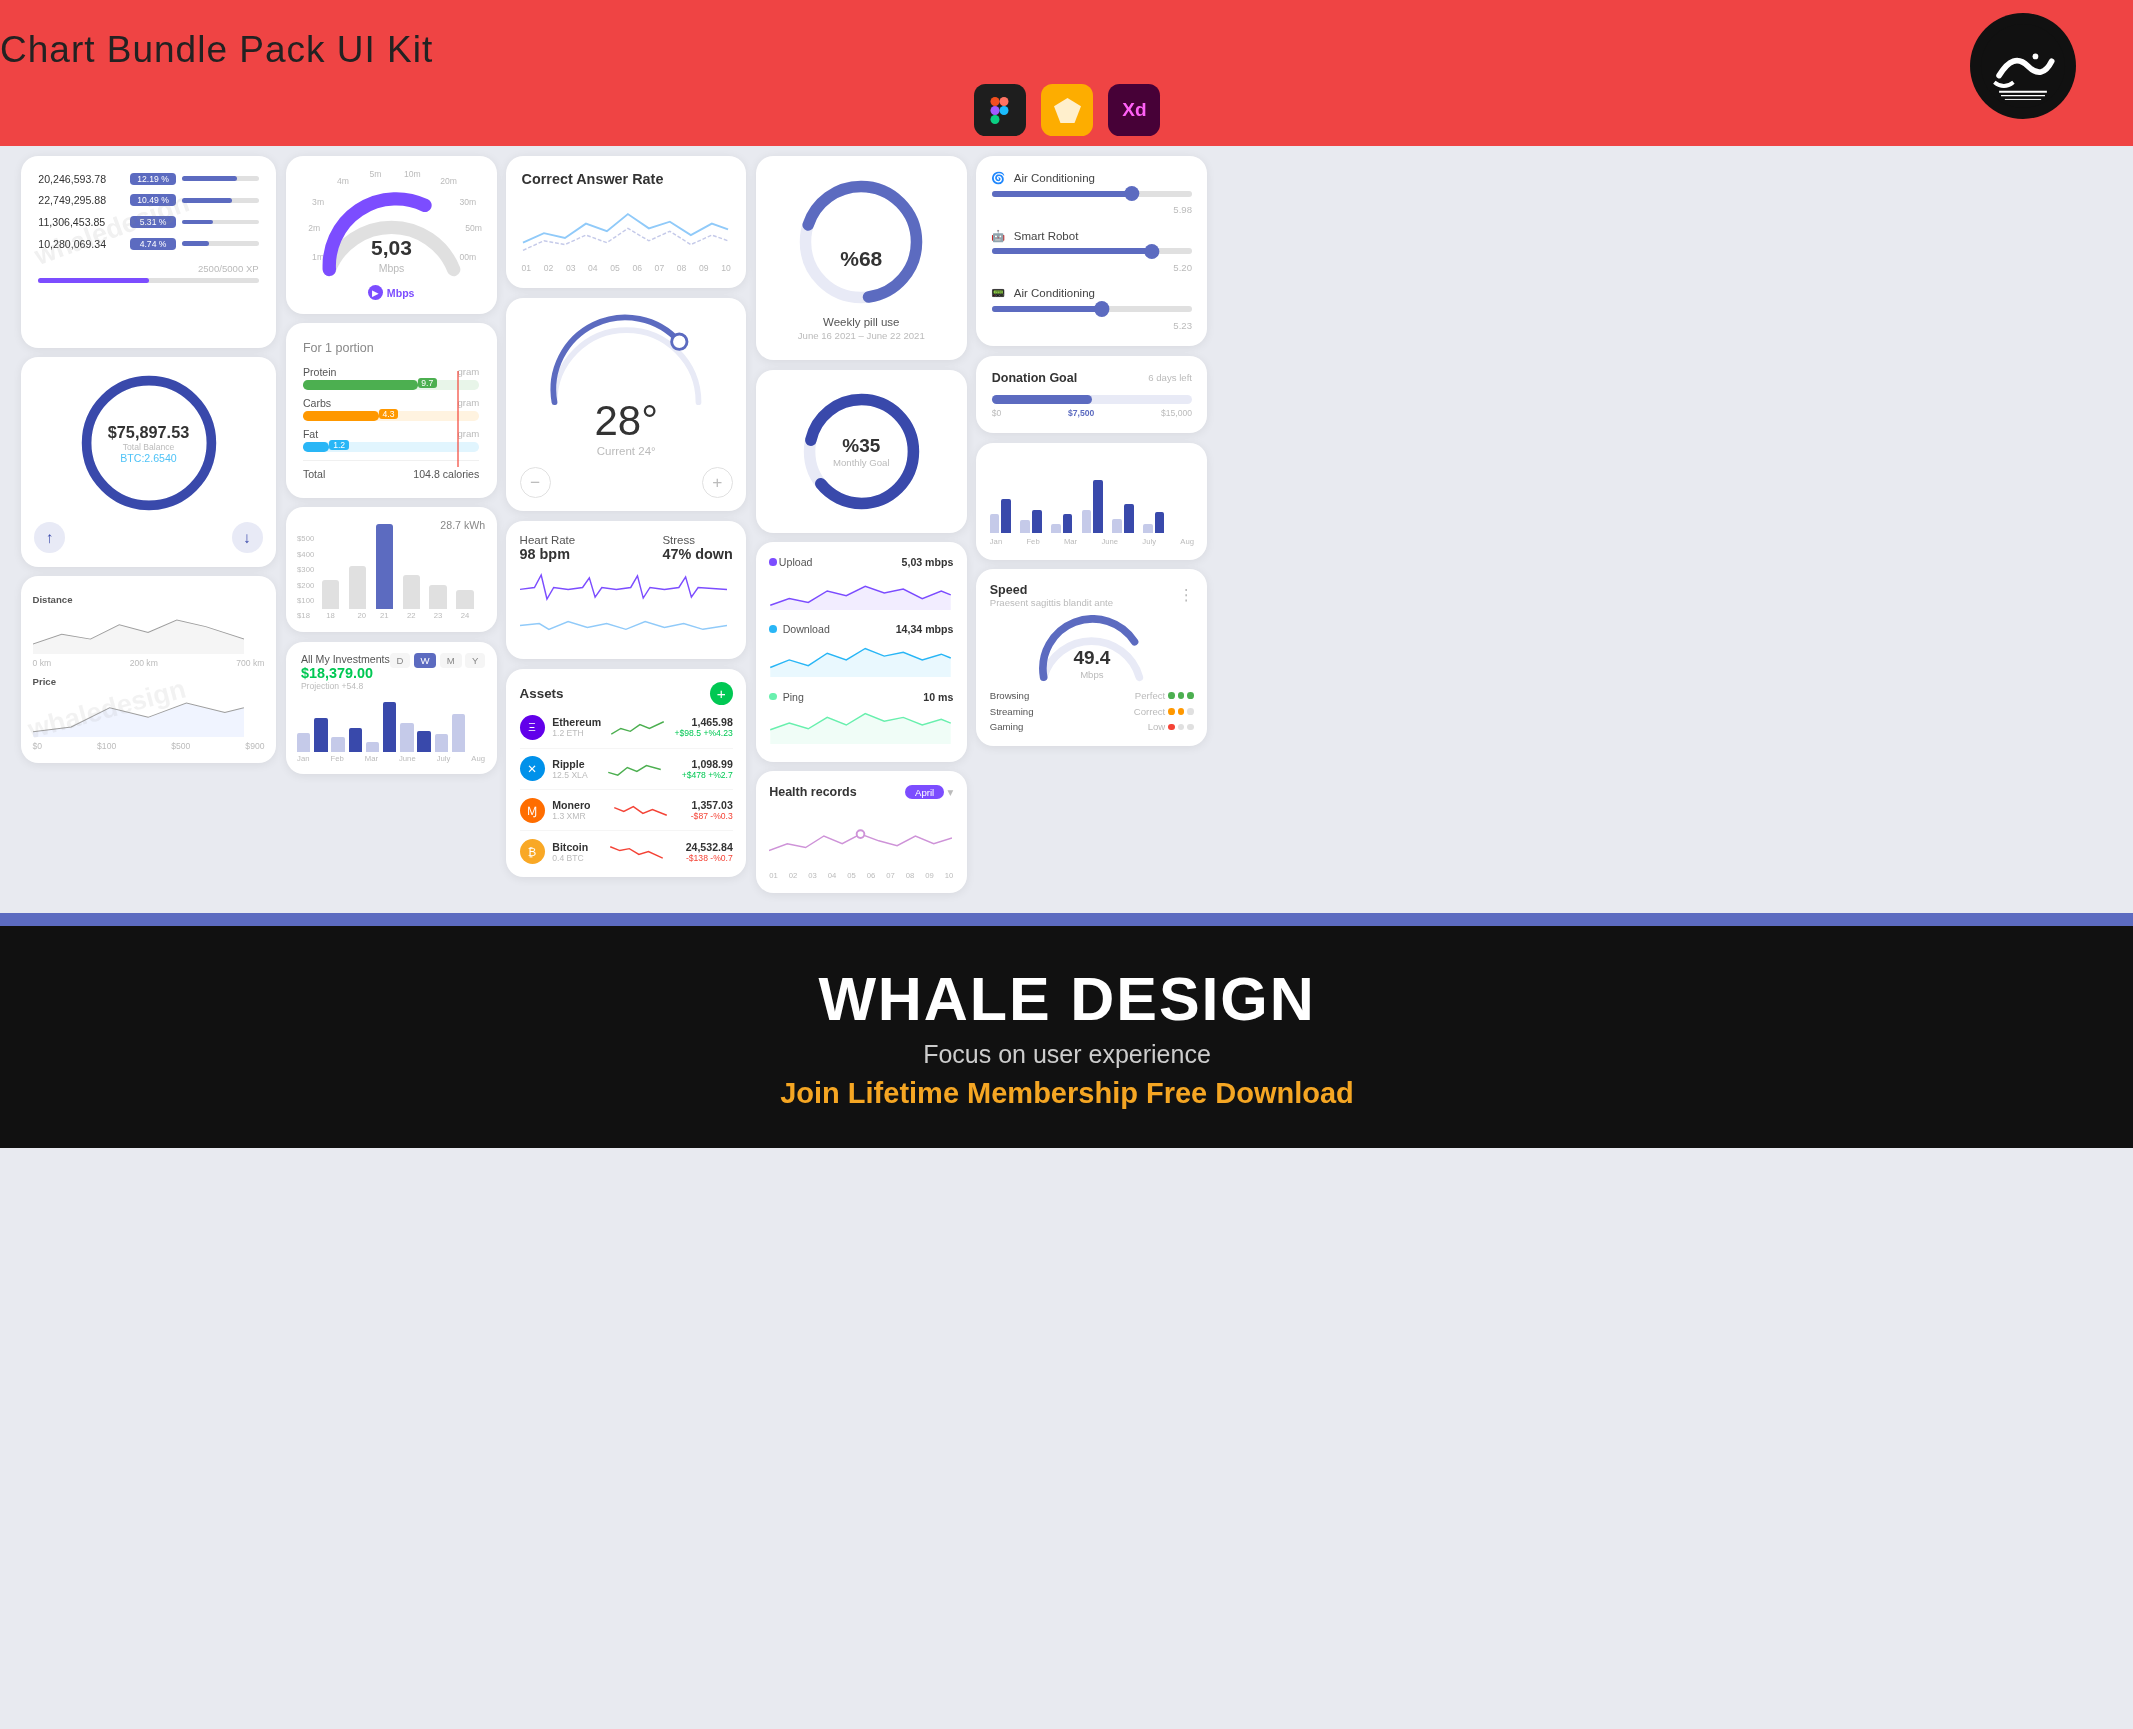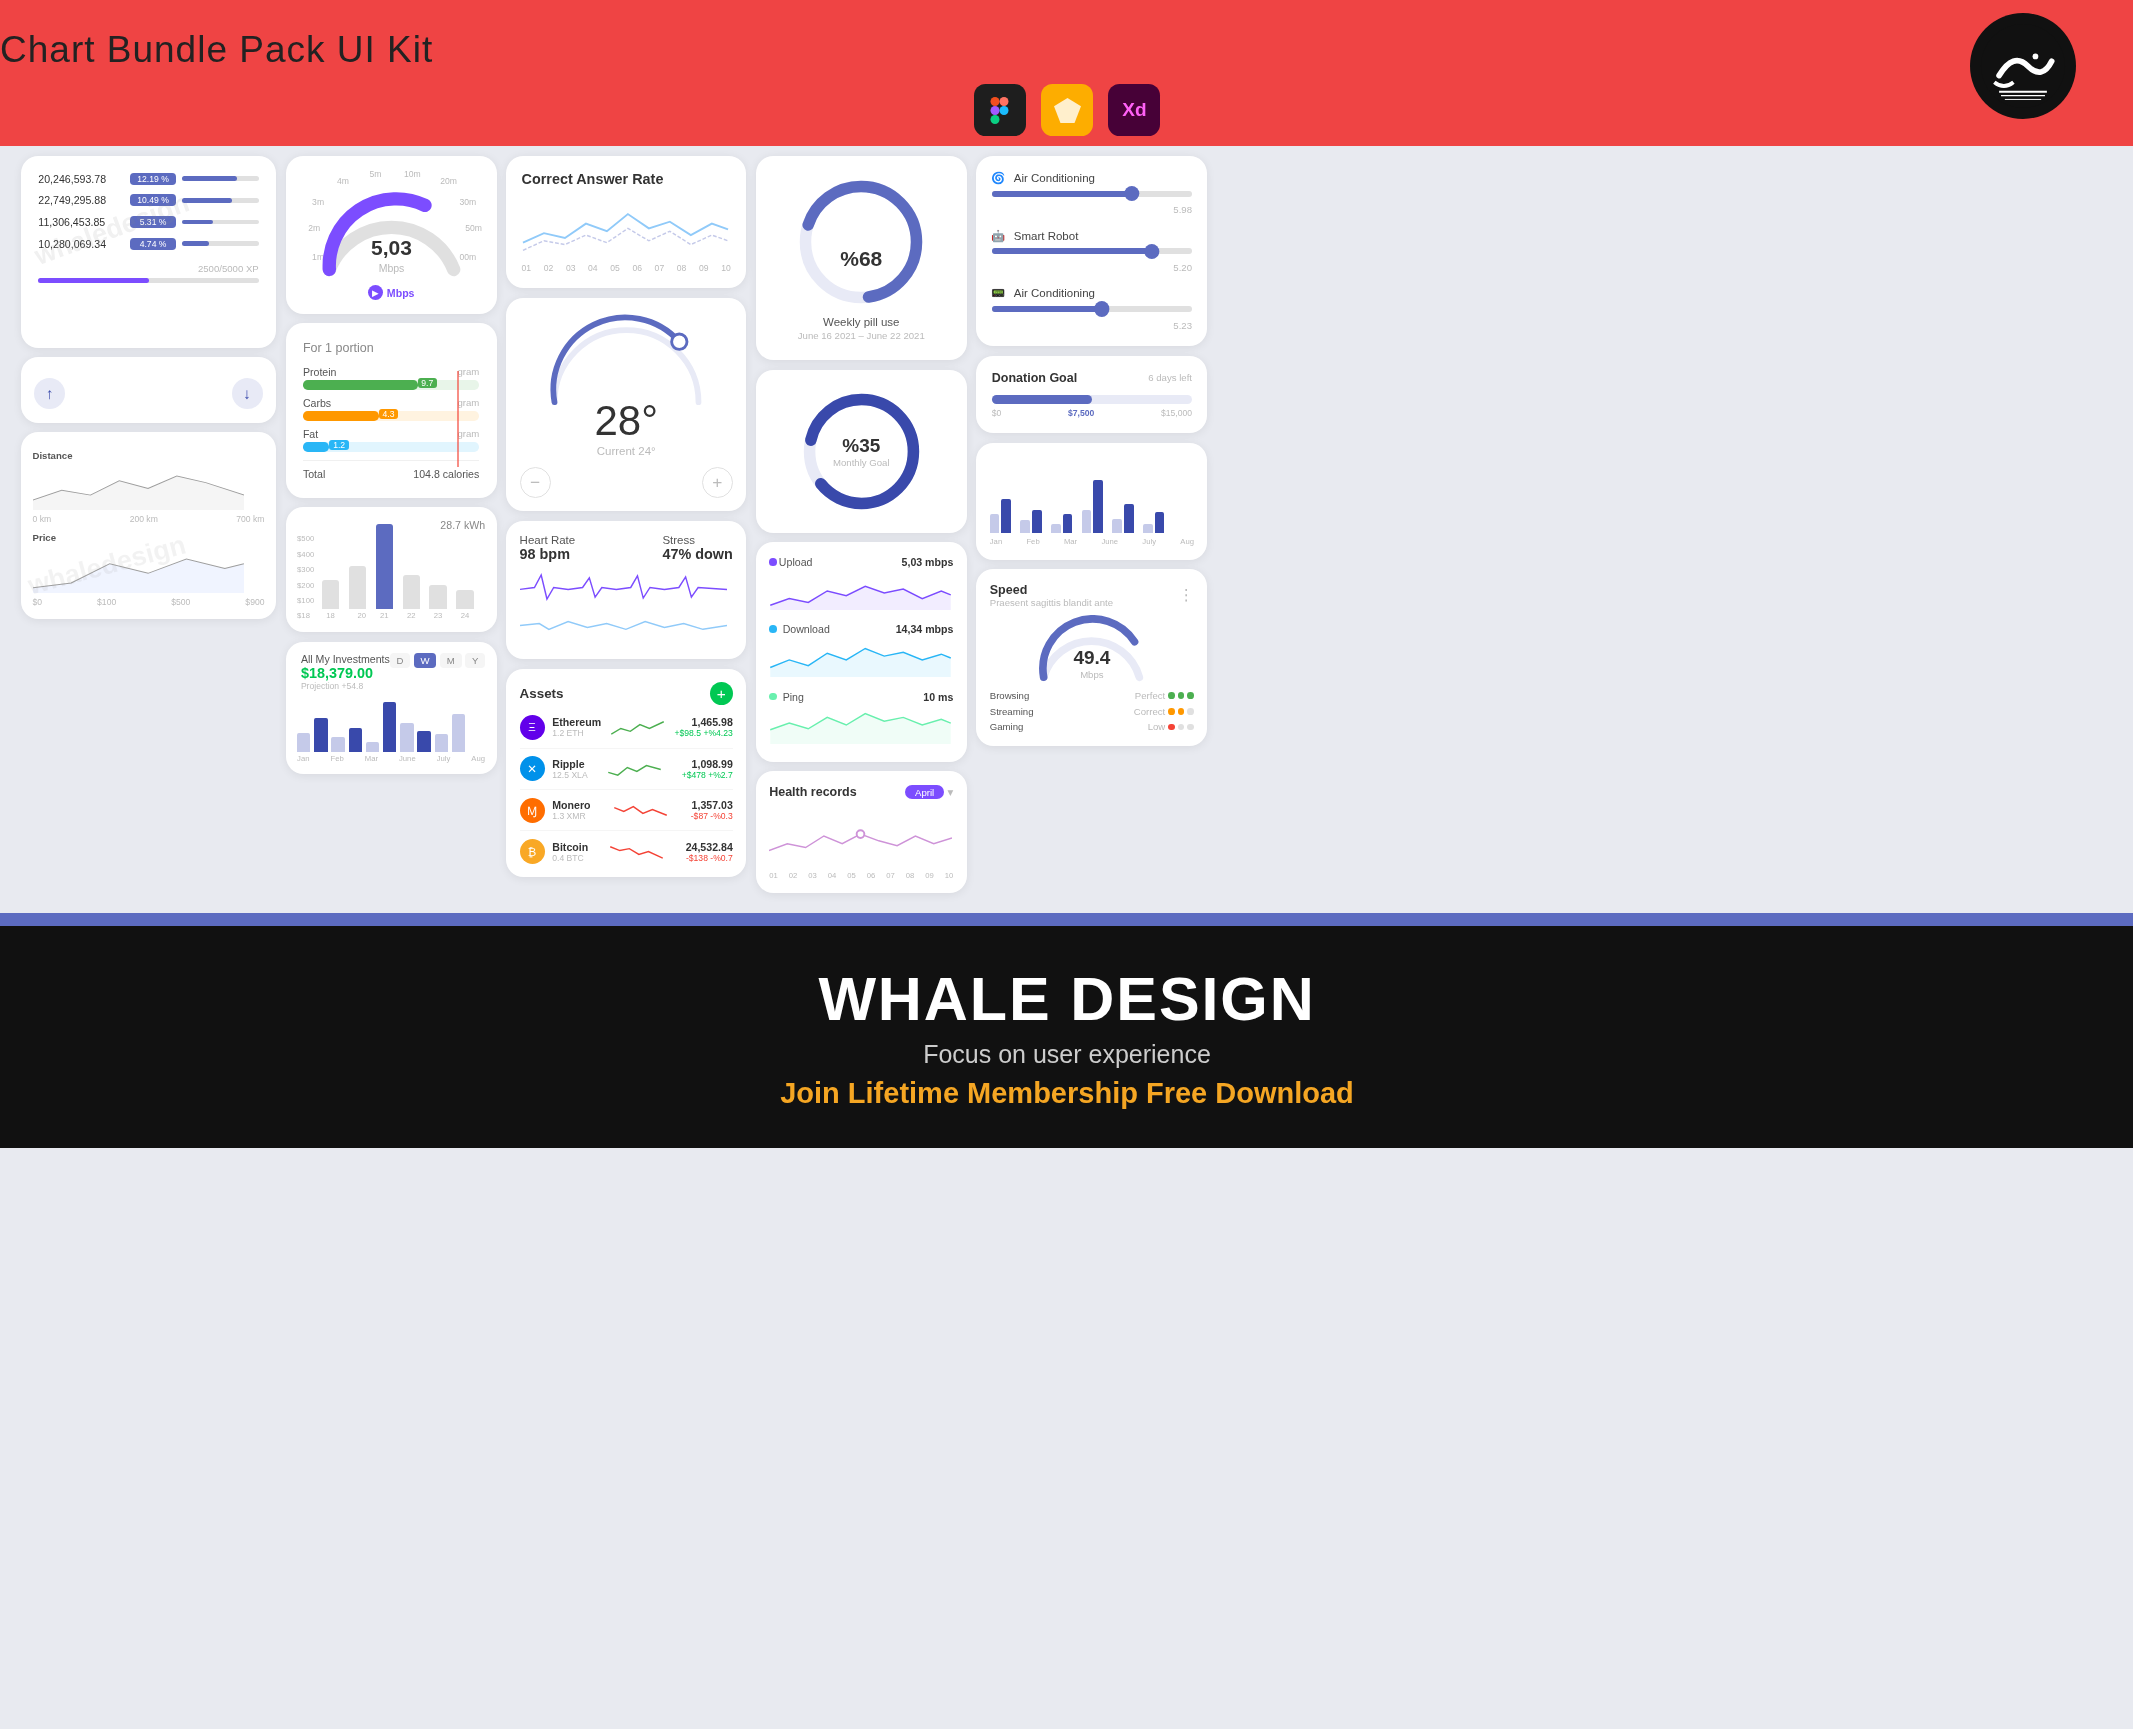--- a/index.html
+++ b/index.html
@@ -122,20 +122,31 @@
 
         <div style="margin-top:13.4px;">
           <div style="text-align:right;font-size:9.6px;color:#bbb;">2500/5000 XP</div>
           <div class="xp-bar-bg">
               <div class="xp-bar-fill"></div>
             </div>
         </div>
       </div>
 
       <div class="card" style="display:flex;flex-direction:column;align-items:center;padding:13.4px;">
+        <div style="position:relative;width:144px;height:144px;margin:0 auto;">
+          <svg width="144" height="144" viewBox="0 0 150 150">
+            <circle cx="75" cy="75" r="65" fill="none" stroke="#e8eaf6" stroke-width="10"></circle>
+            <circle cx="75" cy="75" r="65" fill="none" stroke="#3949ab" stroke-width="10" stroke-dasharray="408 0" stroke-dashoffset="0" stroke-linecap="round"></circle>
+          </svg>
+          <div style="position:absolute;top:50%;left:50%;transform:translate(-50%,-50%);text-align:center;">
+            <div style="font-size:16.3px;font-weight:700;color:#333;">$75,897.53</div>
+            <div style="font-size:8.6px;color:#bbb;">Total Balance</div>
+            <div style="font-size:10.6px;color:#4fc3f7;">BTC:2.6540</div>
+          </div>
+        </div>
         <div style="display:flex;justify-content:space-between;width:100%;margin-top:7.7px;">
           <button class="arrow-btn" style="background:#e8eaf6;border:none;border-radius:50%;width:31px;height:31px;cursor:pointer;font-size:15.4px;color:#3949ab;">↑</button>
           <button class="arrow-btn" style="background:#e8eaf6;border:none;border-radius:50%;width:31px;height:31px;cursor:pointer;font-size:15.4px;color:#3949ab;">↓</button>
         </div>
       </div>
 
       <div class="card" style="padding:11.5px;">
         <div style="position:absolute;opacity:0.1;font-size:27px;font-weight:700;color:#888;transform:rotate(-15deg);bottom:38px;left:4.8px;white-space:nowrap;">whaledesign</div>
         <div class="distance-label">Distance</div>
         <svg width="211" height="48" viewBox="0 0 220 50">

